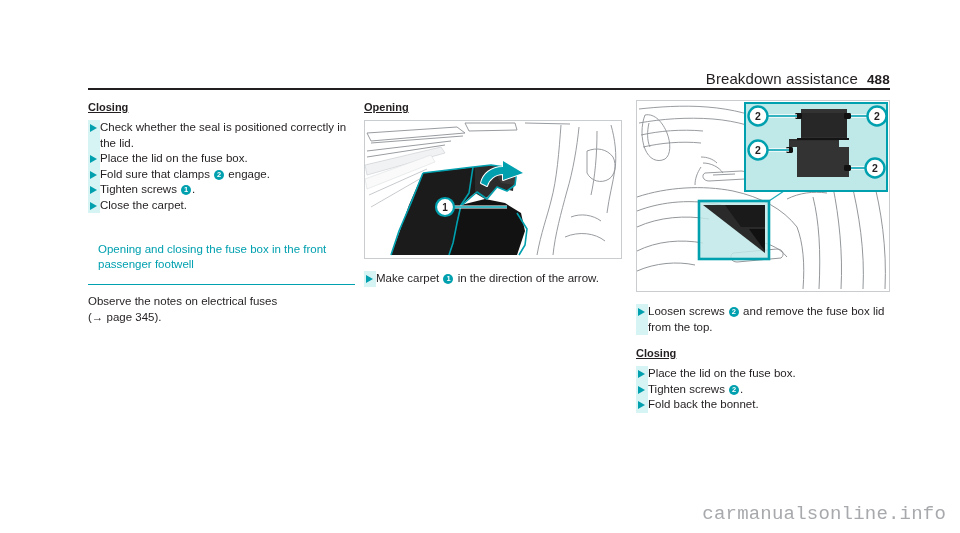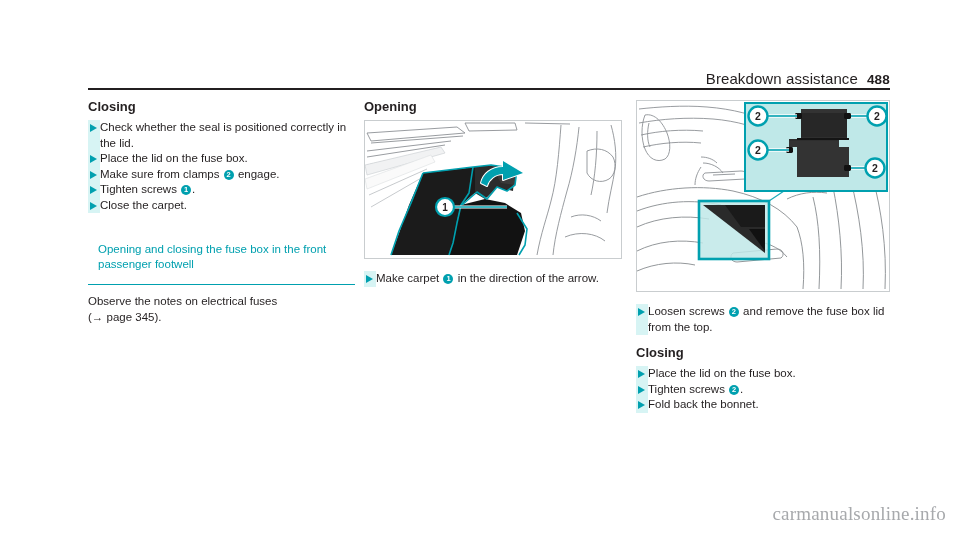--- a/index.html
+++ b/index.html
@@ -60,25 +60,26 @@
   .col {
     position: absolute;
     top: 100px;
   }
   .col-1 { left: 88px;  width: 267px; }
   .col-2 { left: 364px; width: 258px; }
   .col-3 { left: 636px; width: 254px; }
 
   
   .subhead {
-    font-size: 13px;
+    font-size: 11px;
     font-weight: bold;
     color: #231f20;
     margin: 0 0 6px 0;
     line-height: 14px;
+    text-decoration: underline;
   }
   .plain {
     font-size: 11.5px;
     line-height: 15.5px;
     color: #231f20;
     margin: 0;
   }
 
   
   .link-head {
@@ -159,21 +160,21 @@
   .svgfill { display: block; width: 100%; height: 100%; }
 
   
   .watermark {
     position: absolute;
     right: 14px;
     bottom: 8px;
     font-size: 19px;
     color: #a7a9ac;
     letter-spacing: 0.2px;
-    font-family: Liberation Serif, serif;
+    font-family: Liberation Mono, monospace;
   }
 </style>
 </head>
 <body>
 
 <div class="page">
 
   <div class="header">
     <div class="header-inner">
       <span class="header-title">Breakdown assistance</span>
@@ -190,21 +191,21 @@
       <li class="step">
         <span class="marker"></span>
         <span>Check whether the seal is positioned correctly in the lid.</span>
       </li>
       <li class="step">
         <span class="marker"></span>
         <span>Place the lid on the fuse box.</span>
       </li>
       <li class="step">
         <span class="marker"></span>
-        <span>Make sure from clamps </span><span class="num">2</span><span> engage.</span>
+        <span>Fold sure that clamps </span><span class="num">2</span><span> engage.</span>
       </li>
       <li class="step">
         <span class="marker"></span>
         <span>Tighten screws </span><span class="num">1</span><span>.</span>
       </li>
       <li class="step">
         <span class="marker"></span>
         <span>Close the carpet.</span>
       </li>
     </ul>

